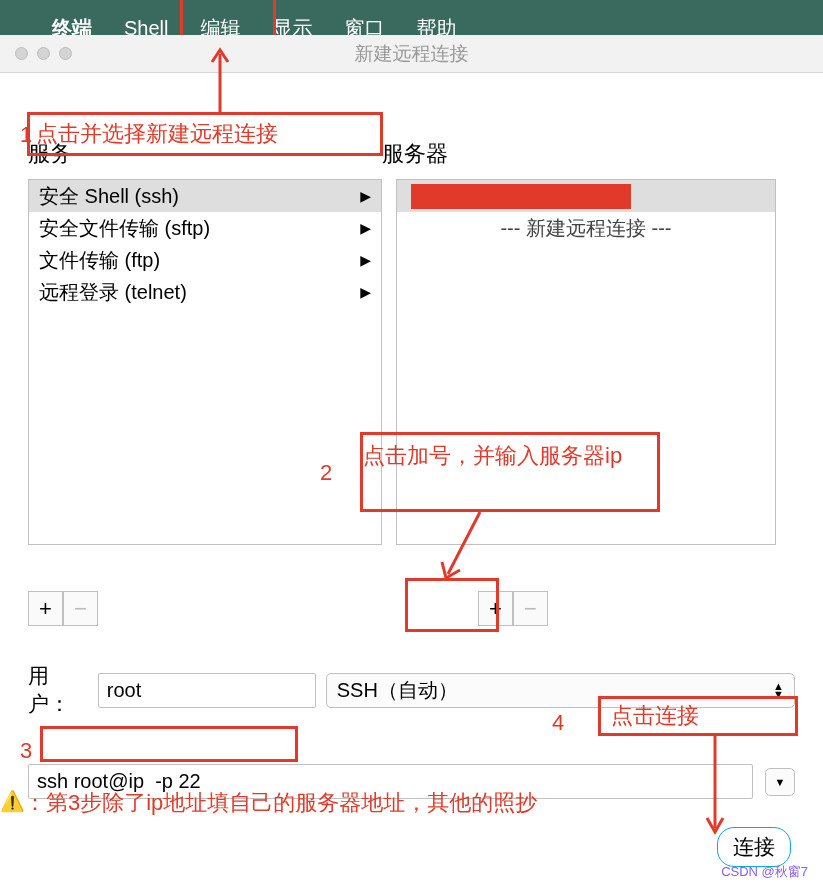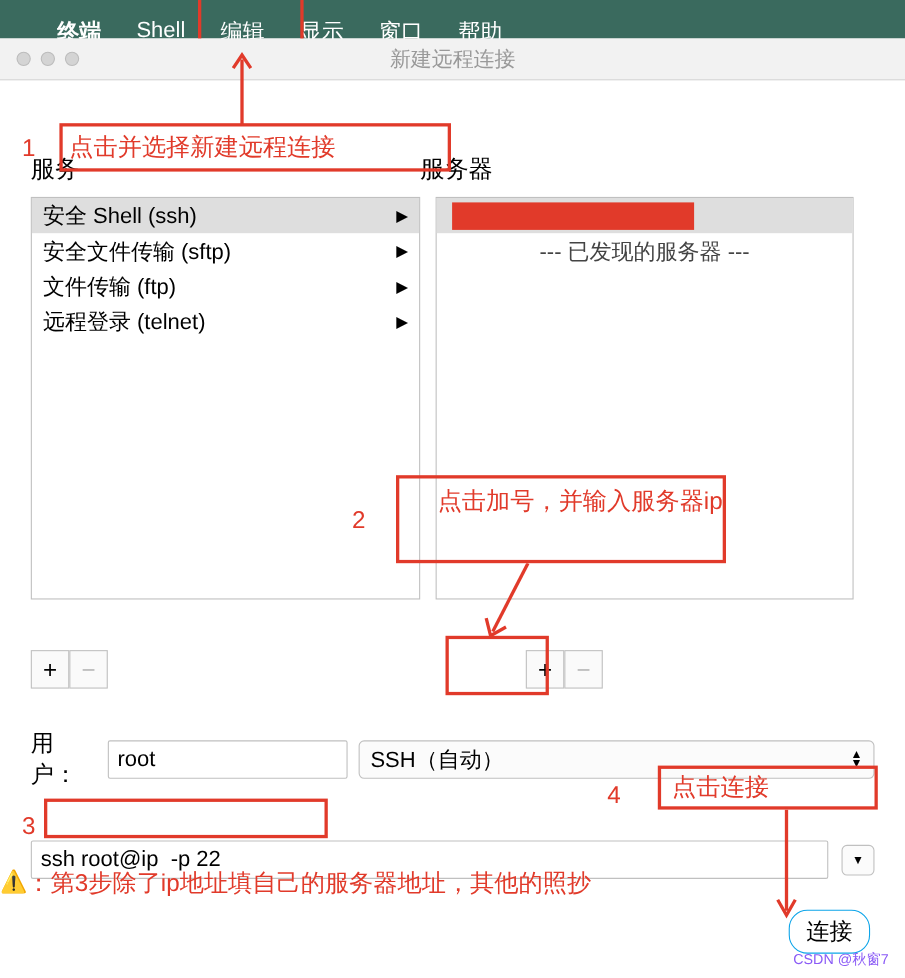--- a/index.html
+++ b/index.html
@@ -91,21 +91,21 @@
         </div>
       <div class="list-row">
           <span>远程登录 (telnet)</span>
           <span class="tri">▶</span>
         </div>
     </div>
     <div class="server-list">
       <div class="list-row sel">
           <div class="redacted"></div>
         </div>
-      <div class="list-row discovered">--- 已发现的服务器 ---</div>
+      <div class="list-row discovered">--- 新建远程连接 ---</div>
     </div>
   </div>
   <div class="plus-minus-row">
     <div class="pm-group">
       <div class="pm-btn">+</div>
       <div class="pm-btn minus">−</div>
     </div>
     <div class="pm-group">
       <div class="pm-btn">+</div>
       <div class="pm-btn minus">−</div>
@@ -127,30 +127,30 @@
     <div class="dd-btn">
         <span>▼</span>
       </div>
   </div>
 </div>
 
 <div class="connect-btn">连接</div>
 <div class="watermark">CSDN @秋窗7</div>
 
 <div class="ann" style="left:20px;top:122px">1</div>
-<div class="ann-box" style="left:54px;top:112px;width:356px;height:44px">
+<div class="ann-box" style="left:27px;top:112px;width:356px;height:44px">
   <span class="ann" style="left:6px;top:4px">点击并选择新建远程连接</span>
 </div>
 <svg class="arrow" style="left:200px;top:46px;width:40px;height:68px">
     <line x1="20" y1="68" x2="20" y2="8"></line>
     <path d="M12 16 L20 4 L28 16"></path>
   </svg>
 
 <div class="ann" style="left:320px;top:460px">2</div>
-<div class="ann-box" style="left:360px;top:432px;width:300px;height:80px;text-align:right;padding-top:6px">
+<div class="ann-box" style="left:360px;top:432px;width:300px;height:80px;text-align:left;padding-top:6px">
   <span class="ann" style="position:static">点击加号，并输入服务器ip</span>
 </div>
 <svg class="arrow" style="left:440px;top:512px;width:60px;height:70px">
     <line x1="40" y1="0" x2="8" y2="62"></line>
     <path d="M2 50 L6 66 L20 58"></path>
   </svg>
 <div class="pm-box"></div>
 
 <div class="ann" style="left:20px;top:738px">3</div>
 <div class="ann-box" style="left:40px;top:726px;width:258px;height:36px"></div>

